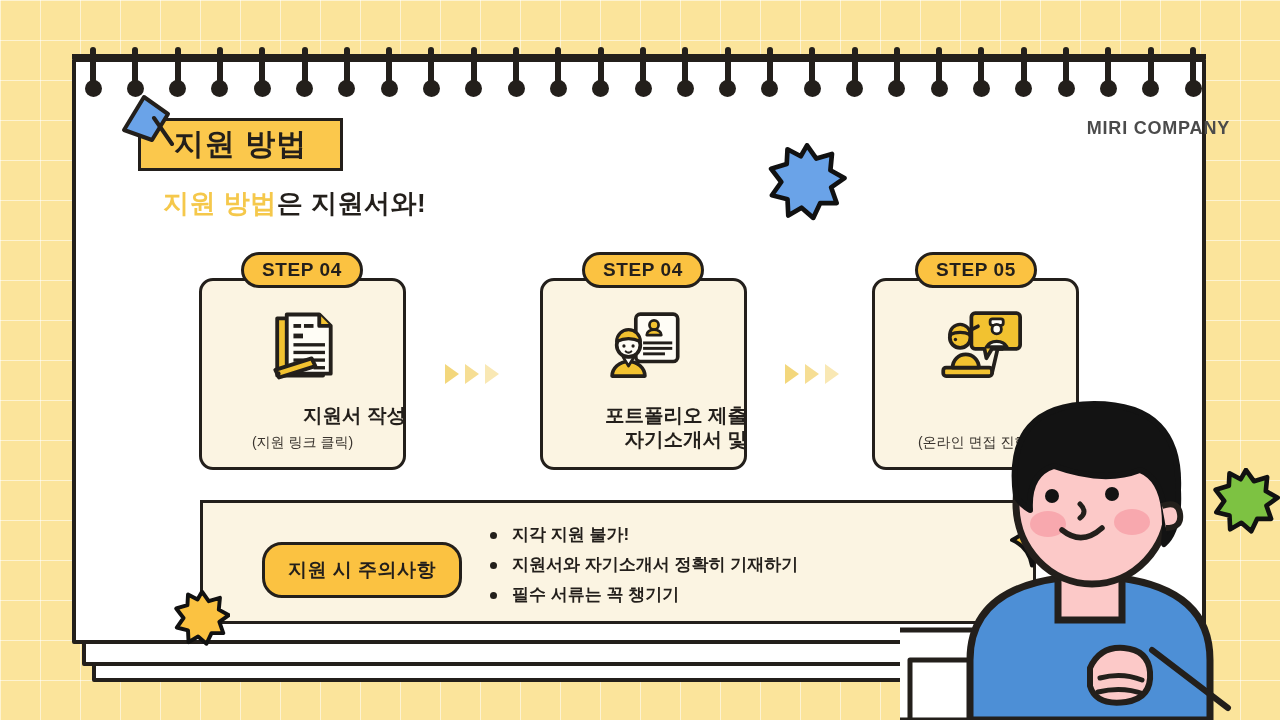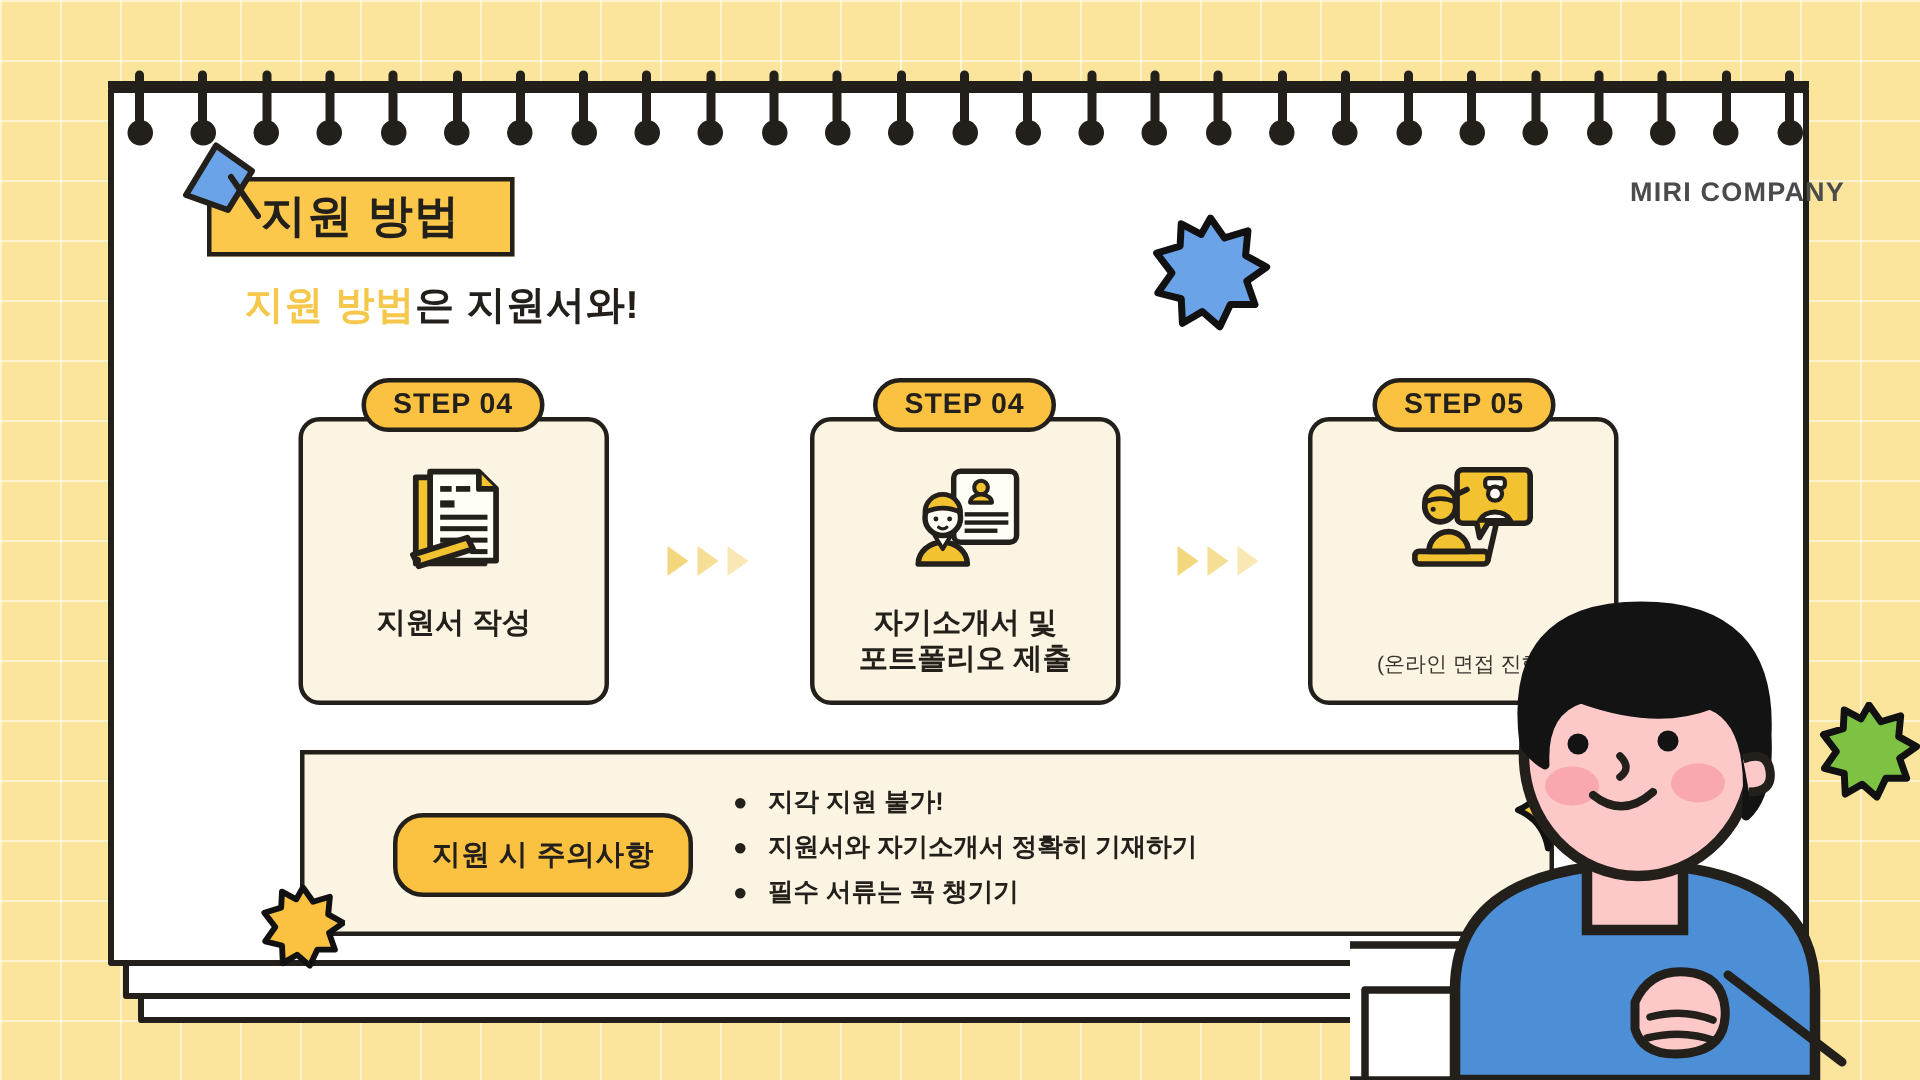--- a/index.html
+++ b/index.html
@@ -98,21 +98,21 @@
 
   .step-icon {
     position: absolute; top: 300px; width: 96px; height: 92px;
     display: flex; align-items: center; justify-content: center; z-index: 2;
   }
   #step-icon-1 { left: 255px; }
   #step-icon-2 { left: 596px; }
   #step-icon-3 { left: 929px; }
 
   .step-label {
-    position: absolute; width: 207px; text-align: center;
+    position: absolute; width: 207px; text-align: right;
     font-size: 19.5px; font-weight: 900; color: #231F1B; line-height: 1.22; z-index: 2;
   }
   #step-label-1 { left: 199px; top: 404px; }
   #step-label-2 { left: 540px; top: 404px; }
   #step-label-3 { left: 872px; top: 404px; }
 
   .step-sub {
     position: absolute; width: 207px; text-align: center;
     font-size: 14px; font-weight: 500; color: #3A342E; z-index: 2;
   }
@@ -359,24 +359,25 @@
         <rect x="12" y="68" width="52" height="9" rx="3" fill="#F2C230" stroke="#231F1B" stroke-width="4"></rect>
         <path d="M22 68 a14 14 0 0 1 28 0 z" fill="#F2C230" stroke="#231F1B" stroke-width="4" stroke-linejoin="round"></path>
         <circle cx="30" cy="36" r="11" fill="#F2C230" stroke="#231F1B" stroke-width="4"></circle>
         <path d="M19 33 a11 11 0 0 1 22 0 q-11 -5 -22 0 z" fill="#F2C230" stroke="#231F1B" stroke-width="3.5" stroke-linejoin="round"></path>
         <path d="M41 28 l8 -4" stroke="#231F1B" stroke-width="4" stroke-linecap="round"></path>
         <circle cx="25" cy="38" r="1.8" fill="#231F1B"></circle>
       </svg>
     </div>
 
     <div class="step-label" id="step-label-1">지원서 작성</div>
+    <div class="step-sub" id="step-sub-1">(지원 링크 클릭)</div>
 
     <div class="step-label" id="step-label-2">
+      <div>포트폴리오 제출</div>
       <div>자기소개서 및</div>
-      <div>포트폴리오 제출</div>
     </div>
 
     <div class="step-sub" id="step-sub-3">(온라인 면접 진행)</div>
 
     <div class="arrow-group" id="arrow-group-1">
       <div class="arrow-tri a1"></div>
       <div class="arrow-tri a2"></div>
       <div class="arrow-tri a3"></div>
     </div>
     <div class="arrow-group" id="arrow-group-2">

